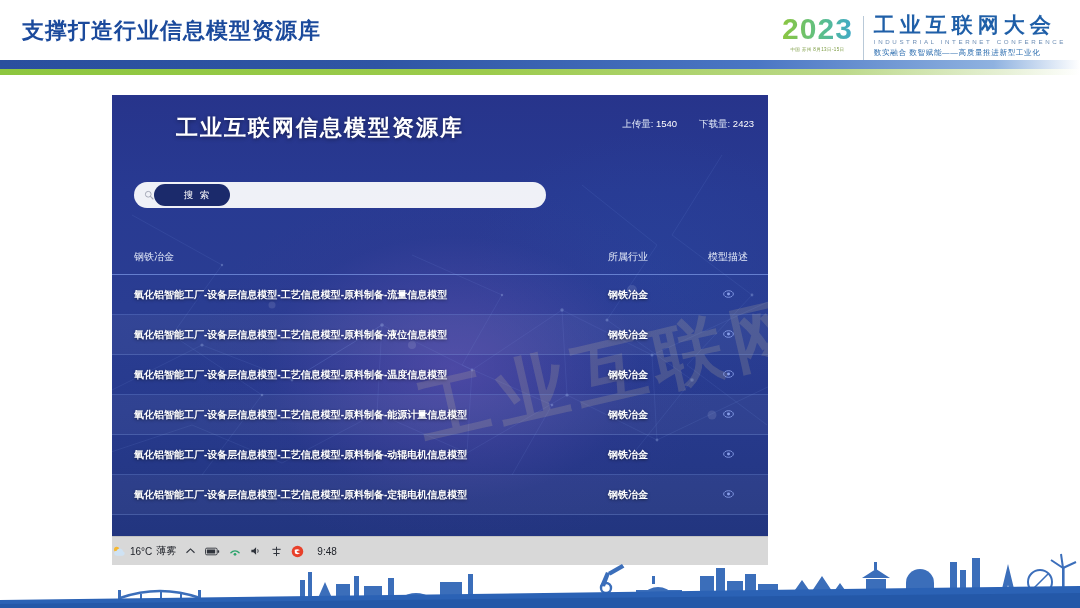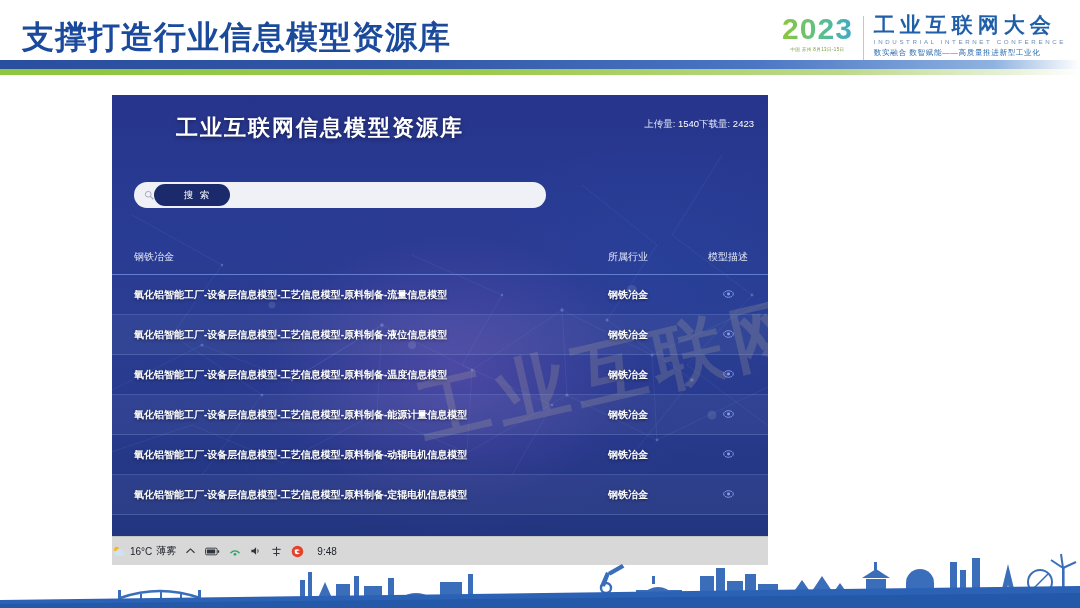--- a/index.html
+++ b/index.html
@@ -5,21 +5,21 @@
   html,body{margin:0;padding:0;}
   body{
     width:1080px;height:608px;overflow:hidden;position:relative;
     background:#ffffff;
     font-family:"Liberation Sans","DejaVu Sans",sans-serif;
   }
 
   
   #slide-title{
     position:absolute;left:22px;top:16px;
-    font-size:32px;font-weight:bold;color:#1b4a9c;
+    font-size:22px;font-weight:bold;color:#1b4a9c;
     letter-spacing:1px;white-space:nowrap;
   }
   #header-rule{
     position:absolute;left:0;top:60px;width:1080px;height:9px;
     background:linear-gradient(90deg,#2a4f9e 0%,#2f55a4 35%,#4a76c4 70%,#8fb2e0 92%,#ffffff 100%);
   }
   #header-rule-green{
     position:absolute;left:0;top:69px;width:1080px;height:6px;
     background:linear-gradient(90deg,#8dc63f 0%,#9ccb4c 45%,#bcd98a 78%,#e6f0d5 93%,#ffffff 100%);
   }
@@ -70,21 +70,21 @@
   }
 
   
   #app-header{position:absolute;left:0;top:0;width:656px;height:75px;}
   #app-title{
     position:absolute;left:64px;top:18px;
     font-size:22px;font-weight:bold;color:#ffffff;letter-spacing:2px;
     text-shadow:0 1px 4px rgba(0,0,0,.45);
   }
   #stats{
-    position:absolute;right:14px;top:23px;display:flex;
+    position:absolute;right:14px;top:23px;display:flex;gap:22px;
     font-size:9.5px;color:#dfe7f7;white-space:nowrap;
   }
   .stat-num{color:#ffffff;}
 
   
   #search-row{
     position:absolute;left:22px;top:87px;width:412px;height:26px;
     background:rgba(255,255,255,.93);border-radius:13px;
     display:flex;align-items:center;
   }

